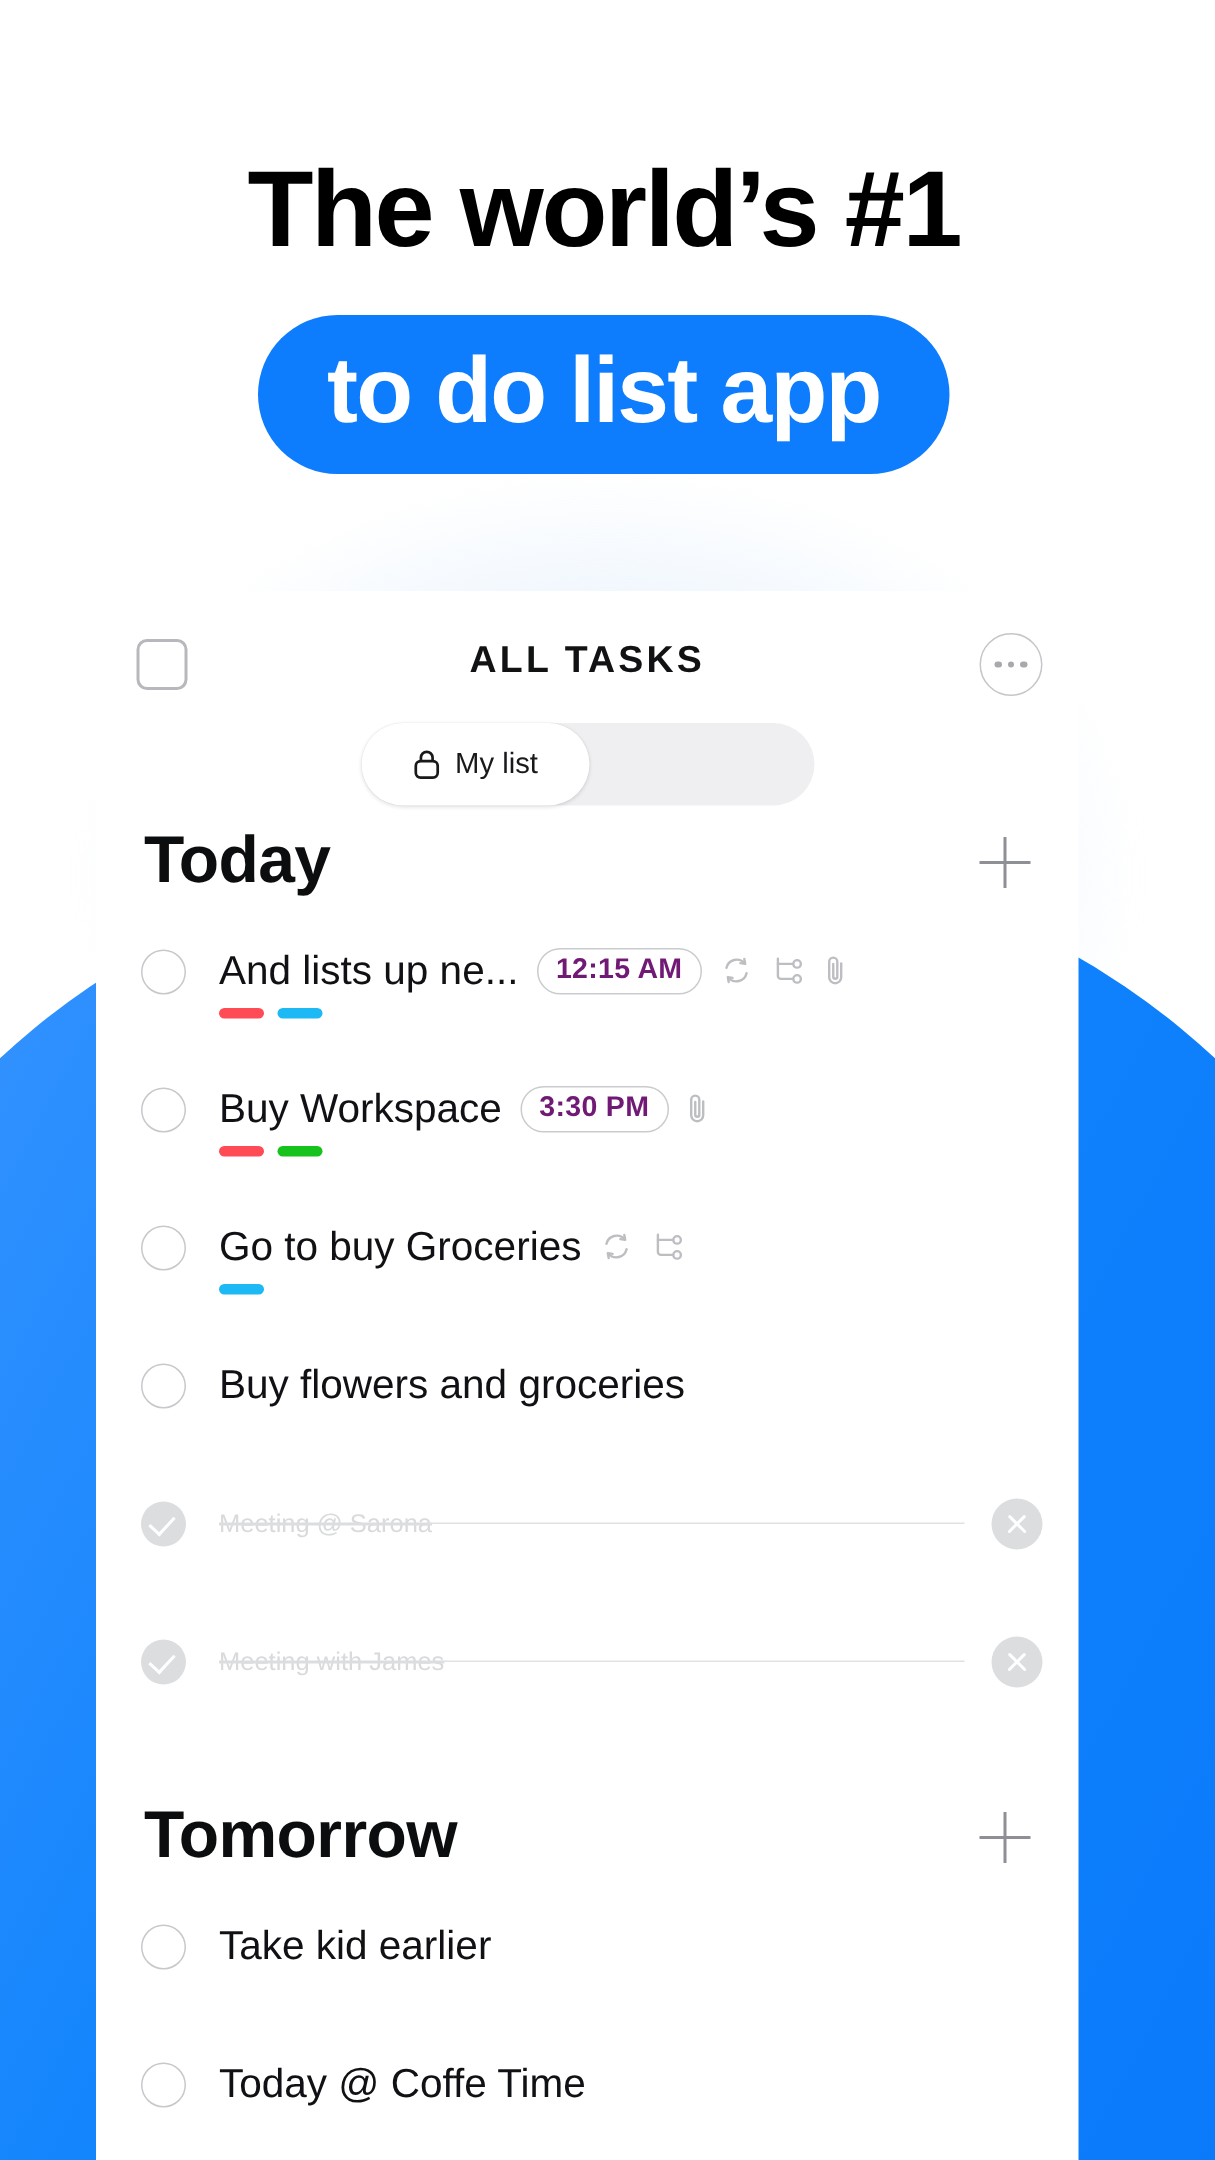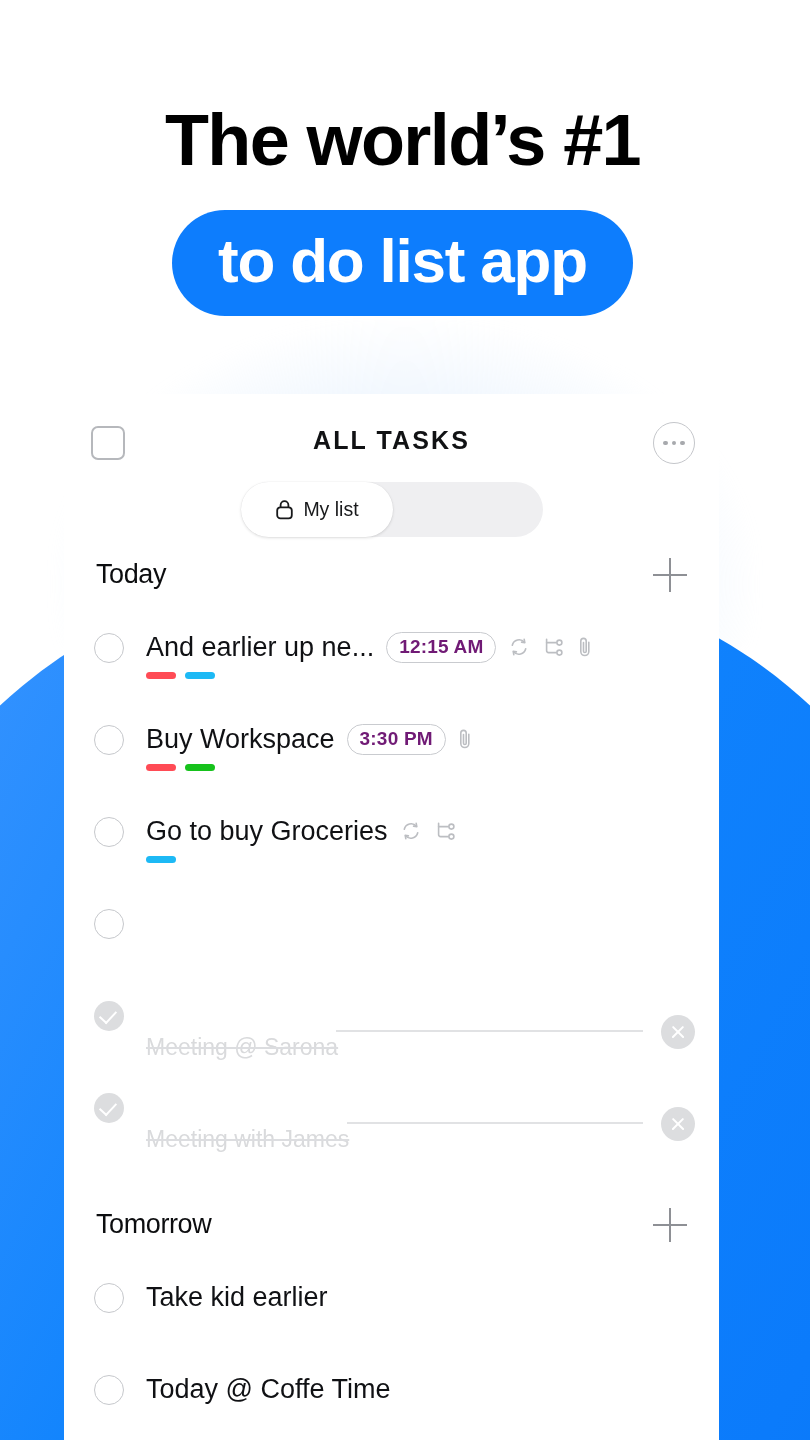--- a/index.html
+++ b/index.html
@@ -150,22 +150,22 @@
   }
   .seg svg { display: block; }
 
   
   .section-head {
     position: relative;
     height: 56px;
     margin: 0 32px;
   }
   .section-title {
-    font-size: 27px;
-    font-weight: 400;
+    font-size: 44px;
+    font-weight: 700;
     letter-spacing: -0.4px;
     color: #0c0d0f;
     line-height: 44px;
   }
   .section-plus {
     position: absolute;
     right: 0; top: 6px;
     width: 34px; height: 34px;
   }
   .section-plus:before, .section-plus:after {
@@ -239,28 +239,27 @@
   .tag { width: 30px; height: 7px; border-radius: 4px; }
 
   
   .task.completed .task-body { position: relative; }
   .completed-line {
     display: flex;
     align-items: center;
     width: 100%;
   }
   .completed-text {
-    font-size: 23px;
+    font-size: 17px;
     line-height: 34px;
     color: #d9dadc;
     text-decoration: line-through;
     text-decoration-color: #dcdde0;
     text-decoration-thickness: 1.6px;
     white-space: nowrap;
-    margin-top: 32px;
   }
   .completed-rule {
     flex: 1 1 auto;
     height: 1.6px;
     background: #e1e2e4;
     margin-left: -2px;
   }
   .delete-x {
     flex: 0 0 auto;
     width: 34px; height: 34px;
@@ -326,21 +325,21 @@
       <div class="section-title">Today</div>
       <div class="section-plus"></div>
     </div>
 
     <div style="height:22px"></div>
 
     <div class="task">
       <div class="checkbox"></div>
       <div class="task-body">
         <div class="task-line">
-          <span class="task-text">And earlier up ne...</span>
+          <span class="task-text">And lists up ne...</span>
           <span class="time-pill">12:15 AM</span>
           <span class="meta-icons">
             <span>
               <svg width="22" height="22" viewBox="0 0 22 22" fill="none">
                 <path d="M4.3 9.2A7 7 0 0 1 16.4 6.2" stroke="#bcbec2" stroke-width="1.6" fill="none" stroke-linecap="round"></path>
                 <path d="M17.7 12.8A7 7 0 0 1 5.6 15.8" stroke="#bcbec2" stroke-width="1.6" fill="none" stroke-linecap="round"></path>
                 <path d="M13.6 6.1l3.2.5-.6-3.3" stroke="#bcbec2" stroke-width="1.6" fill="none" stroke-linecap="round" stroke-linejoin="round"></path>
                 <path d="M8.4 15.9l-3.2-.5.6 3.3" stroke="#bcbec2" stroke-width="1.6" fill="none" stroke-linecap="round" stroke-linejoin="round"></path>
               </svg>
             </span>
@@ -412,20 +411,25 @@
           </span>
         </div>
         <div class="tags">
           <span class="tag" style="background:#1db9f5"></span>
         </div>
       </div>
     </div>
 
     <div class="task" style="min-height:92px">
       <div class="checkbox"></div>
+      <div class="task-body">
+        <div class="task-line">
+          <span class="task-text">Buy flowers and groceries</span>
+        </div>
+      </div>
     </div>
 
     <div class="task completed" style="min-height:92px">
       <div class="checkbox done"></div>
       <div class="task-body">
         <div class="completed-line">
           <span class="completed-text">Meeting @ Sarona</span>
           <span class="completed-rule"></span>
           <span class="delete-x"></span>
         </div>

